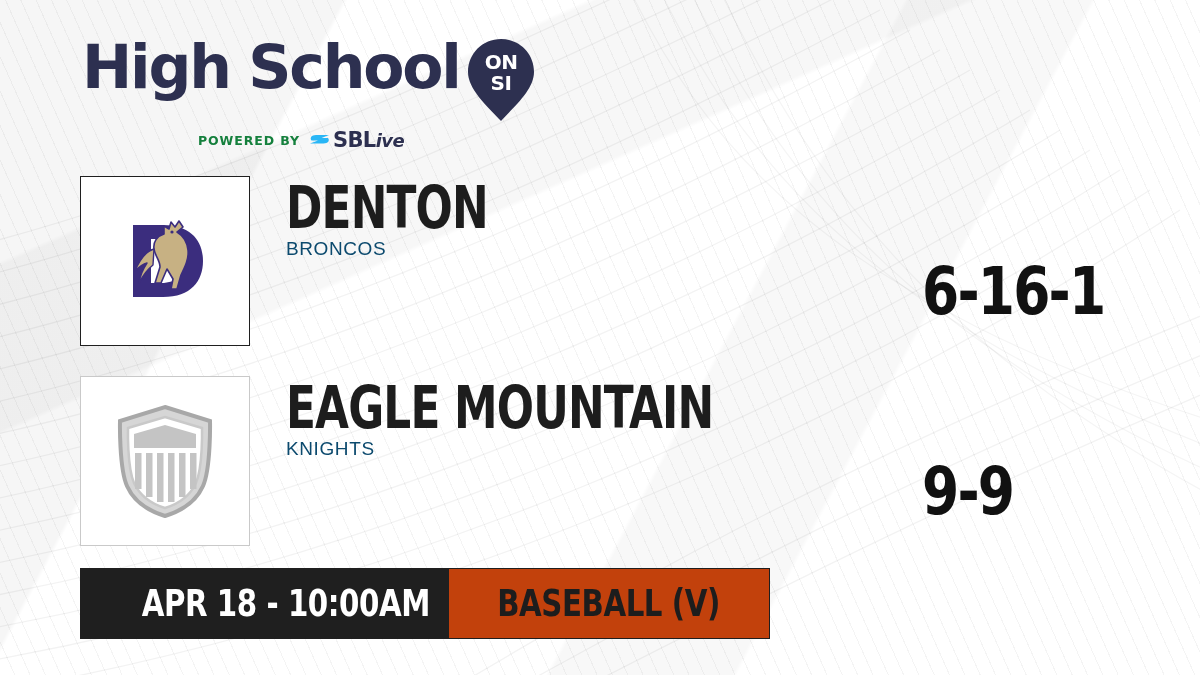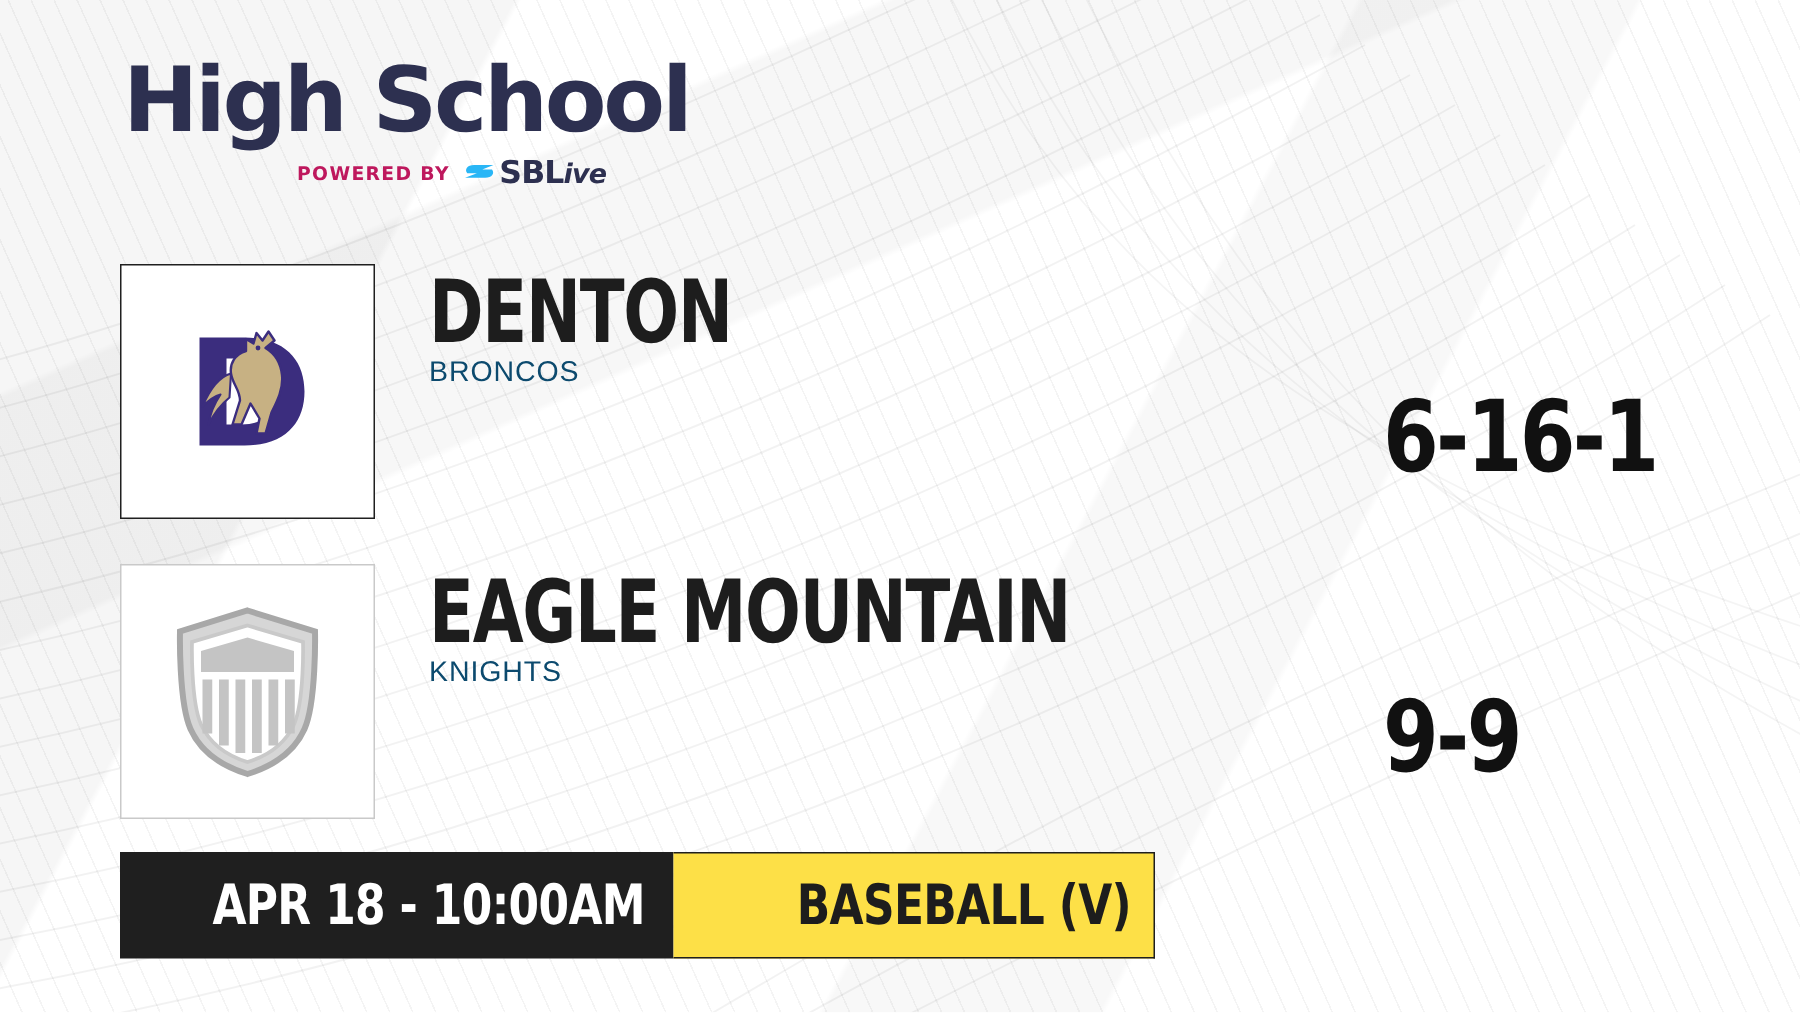--- a/index.html
+++ b/index.html
@@ -80,21 +80,21 @@
     align-items: center;
     gap: 9px;
     margin-top: 5px;
     margin-left: 116px;
   }
   .powered-text {
     font-family: "DejaVu Sans", sans-serif;
     font-size: 12.5px;
     font-weight: 700;
     letter-spacing: 0.9px;
-    color: #be185d;
+    color: #15803d;
     white-space: nowrap;
   }
   .sblive { display: flex; align-items: flex-end; gap: 2px; }
   .sblive-wordmark {
     font-family: "DejaVu Sans", sans-serif;
     font-size: 21px;
     font-weight: 700;
     letter-spacing: -0.6px;
     color: #2d3050;
     white-space: nowrap;
@@ -180,28 +180,28 @@
   .footer-date {
     background: #1f1f1f;
     color: #ffffff;
     width: 369px;
     display: flex;
     align-items: center;
     justify-content: center;
     padding-left: 42px;
   }
   .footer-sport {
-    background: #fde047;
+    background: #c2410c;
     border: 1px solid #1f1f1f;
     border-left: none;
     color: #1d1d1d;
     width: 321px;
     display: flex;
     align-items: center;
-    justify-content: flex-end;
+    justify-content: center;
   }
   .footer-label {
     font-family: "DejaVu Sans Condensed", "Liberation Sans Narrow", "Liberation Sans", sans-serif;
     font-weight: 700;
     font-size: 37px;
     line-height: 38px;
     letter-spacing: -0.5px;
     white-space: nowrap;
     transform: scaleX(0.88);
   }
@@ -239,20 +239,27 @@
       <path d="M620 -30 C 700 140, 820 300, 1240 430"></path>
       <path d="M650 -30 C 735 150, 855 318, 1250 462"></path>
       <path d="M680 -30 C 770 160, 890 336, 1260 494"></path>
       <path d="M710 -30 C 805 170, 925 354, 1270 526"></path>
     </g>
   </svg>
 
   <div class="brand">
     <div class="brand-row">
       <span class="brand-wordmark">High School</span>
+      <span class="pin">
+        <svg width="70" height="86" viewBox="0 0 70 86">
+          <path d="M35 2 C 16.5 2, 2 16.5, 2 35 C 2 52, 20 68, 35 84 C 50 68, 68 52, 68 35 C 68 16.5, 53.5 2, 35 2 Z" fill="#2d3050"></path>
+          <text x="35" y="32" text-anchor="middle" font-family="DejaVu Sans, sans-serif" font-size="20" font-weight="700" fill="#ffffff" letter-spacing="-0.5">ON</text>
+          <text x="35" y="53" text-anchor="middle" font-family="DejaVu Sans, sans-serif" font-size="20" font-weight="700" fill="#ffffff" letter-spacing="-0.5">SI</text>
+        </svg>
+      </span>
     </div>
     <div class="powered">
       <span class="powered-text">POWERED BY</span>
       <span class="sblive">
         <svg width="22" height="20" viewBox="0 0 22 20">
           <path d="M20 1 L7 1 C 2.5 1, 0.5 4, 2.5 6.5 L9 6.5 L1 9.5 L14.5 9.5 C 19 9.5, 21 6.5, 19 4 L12.5 4 Z" fill="#29b6f6" transform="translate(0,2)"></path>
           <path d="M19 12 L6 12 C 1.5 12, -0.5 15, 1.5 17.5 L8 17.5 L0 20.5 L13.5 20.5" fill="none" stroke="#29b6f6" stroke-width="0"></path>
         </svg>
         <span class="sblive-wordmark"><span>SBL</span><span class="lite">ive</span></span>
       </span>

